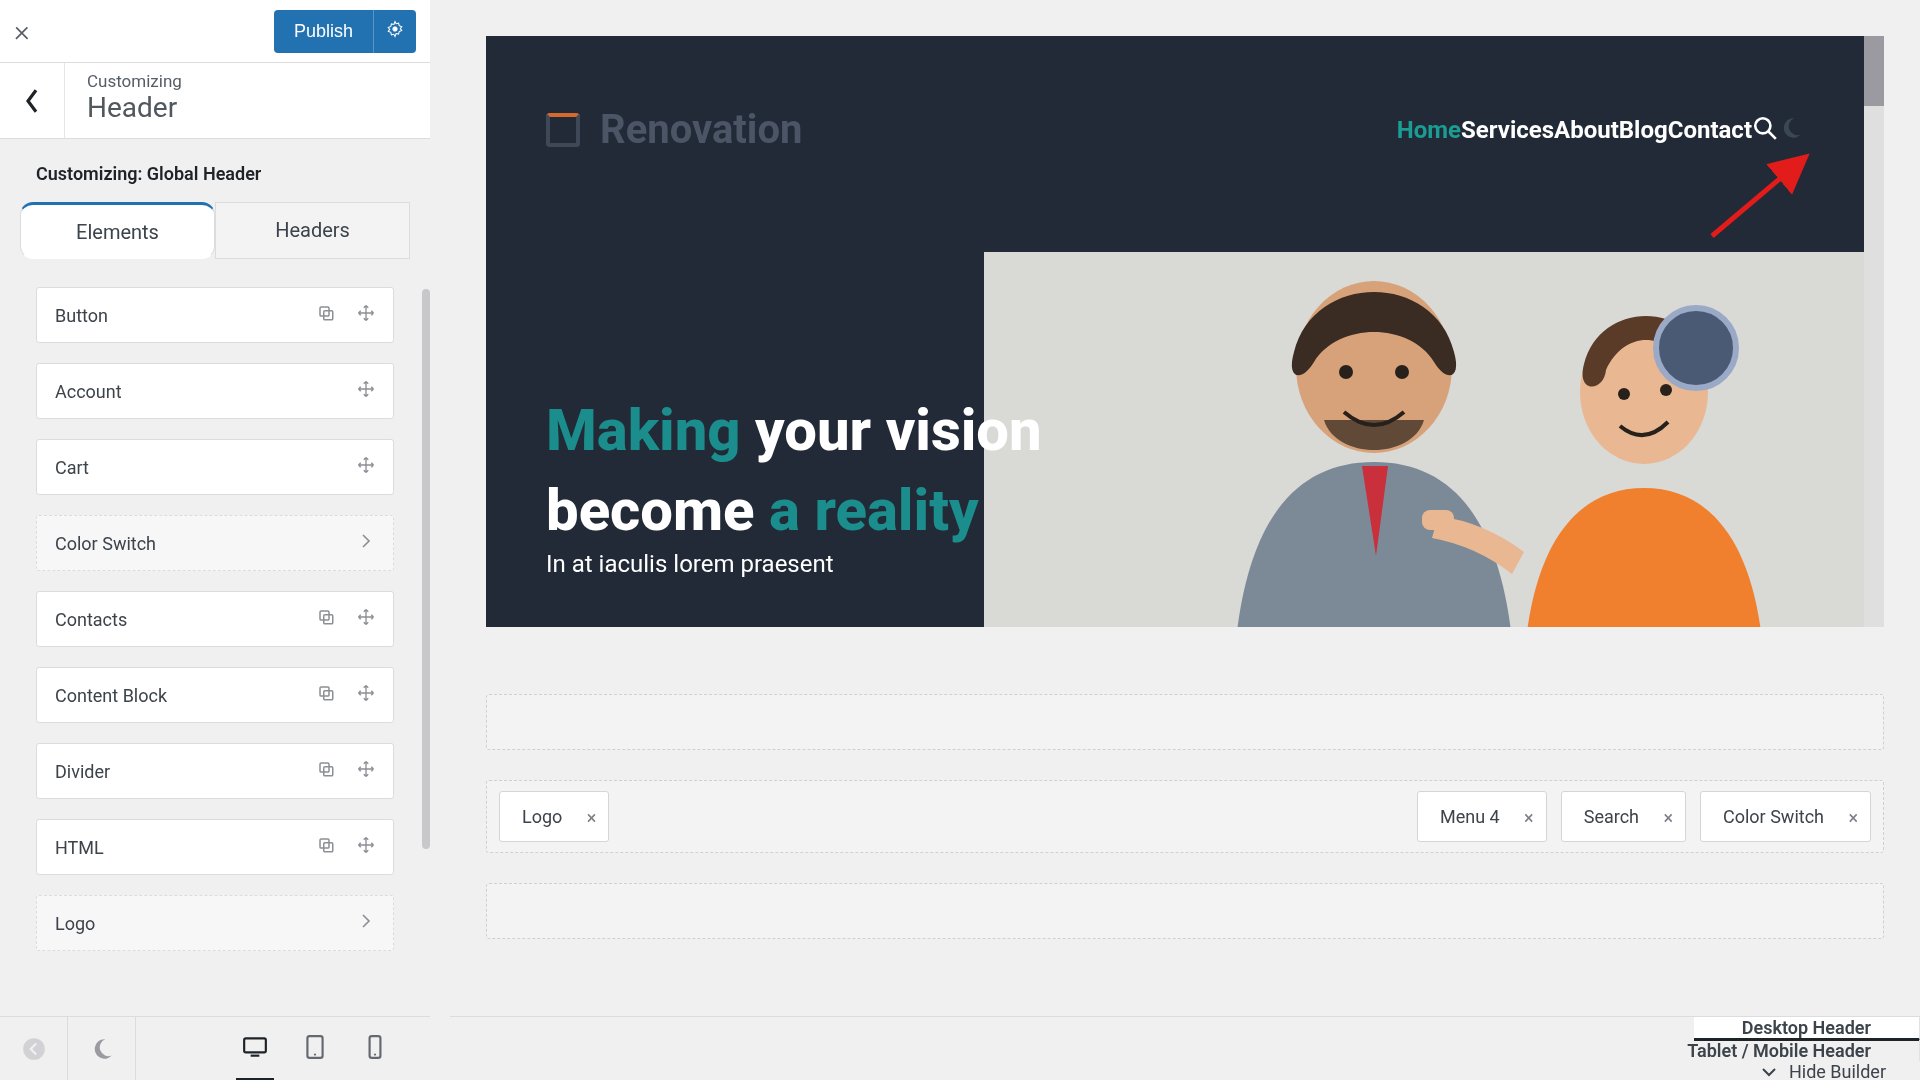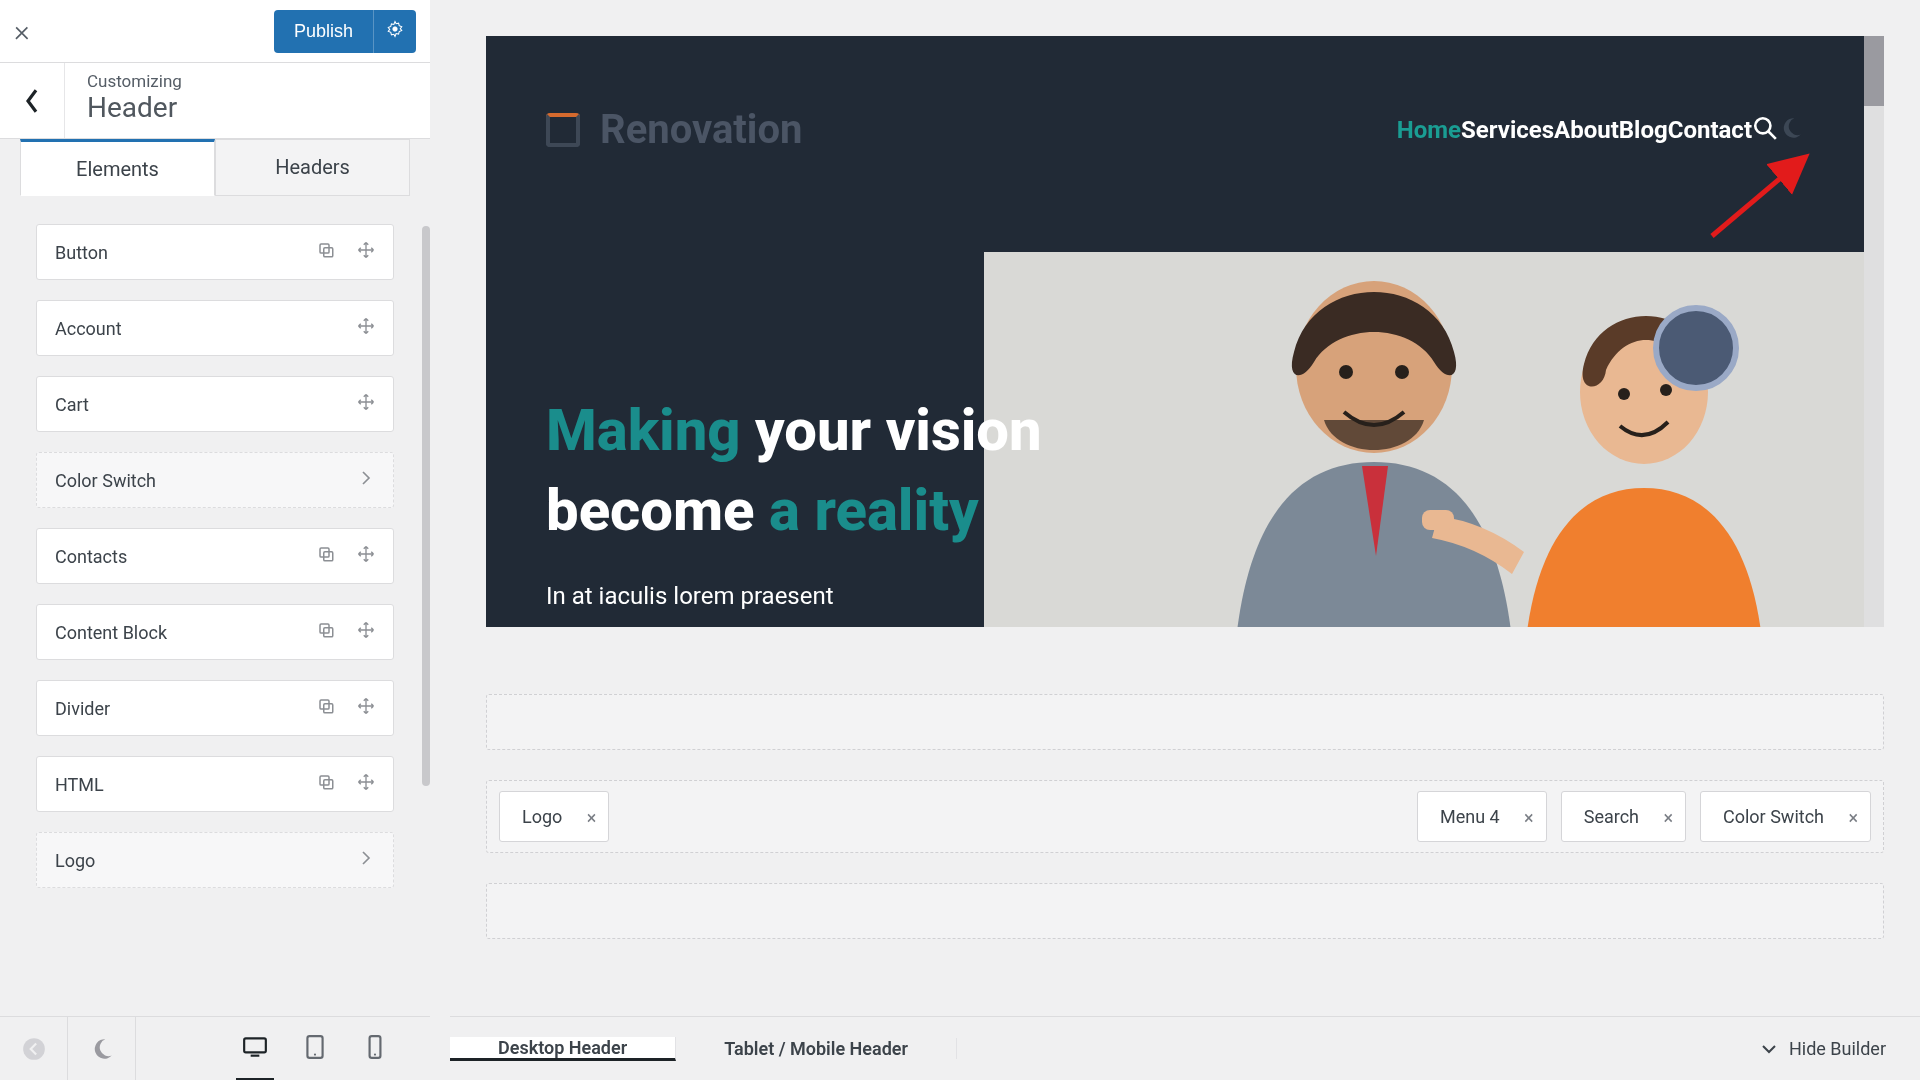--- a/index.html
+++ b/index.html
@@ -113,20 +113,21 @@
     padding: 15px 0 14px;
     background: #fff;
     border: 1px solid #dcdcde;
     color: #3c434a;
     font-size: 20px;
     cursor: pointer;
   }
   .tabbar .tab.active {
     border-top: 3px solid #2271b1;
     border-bottom: 1px solid #fff;
+    border-radius: 13px;
   }
   .tabbar .tab:not(.active){ background:#f3f3f4;}
 
   .elements-scroll {
     position: relative;
     flex: 1;
     overflow: hidden;
     padding: 22px 36px 0;
   }
   .el-item {
@@ -223,21 +224,21 @@
     left:60px; top:354px;
     width:560px;
     color:#fff;
   }
   .hero-h{
     font-size:58px;
     font-weight:800;
     line-height:1.38;
   }
   .hero-h .accent{color:#1a8d8c;}
-  .hero-p{margin-top:32px;font-size:24px;}
+  .hero-p{font-size:24px;}
 
   .hero-img{
     position:absolute;
     right:20px; top:216px;
     width:880px; height:410px;
     background:linear-gradient(135deg,#d6d6d4,#e9e9e7);
     overflow:hidden;
   }
   .people-svg{width:100%;height:100%;}
 
@@ -286,22 +287,23 @@
   }
 
   
   .builder-footer{
     position:absolute;
     left:450px; right:0; bottom:0;
     height:64px;
     background:#f0f0f1;
     border-top:1px solid #dcdcde;
     display:flex;
-    align-items:center;
+    align-items:flex-end;
     z-index:5;
+    flex-direction:column;
   }
   .bf-tab{
     padding:0 48px;
     display:flex;align-items:center;
     font-weight:600;font-size:18px;color:#3c434a;
     border-right:1px solid #e2e2e5;
     cursor:pointer;
   }
   .bf-tab.active{
     background:#fff;
@@ -341,20 +343,21 @@
       <svg viewBox="0 0 10 18">
           <path d="M8 1L2 9l6 8" fill="none" stroke="#1d2327" stroke-width="2.4"></path>
         </svg>
     </div>
     <div class="back-labels">
       <div class="customizing-small">Customizing</div>
       <div class="section-title">Header</div>
     </div>
   </div>
 
+  <div class="section-heading">Customizing: Global Header</div>
 
   <div class="tabbar">
     <div class="tab active">Elements</div>
     <div class="tab">Headers</div>
   </div>
 
   <div class="elements-scroll">
     <div class="scrollbar-stub"></div>
     <div id="elements-mount">
         <div class="el-item">

